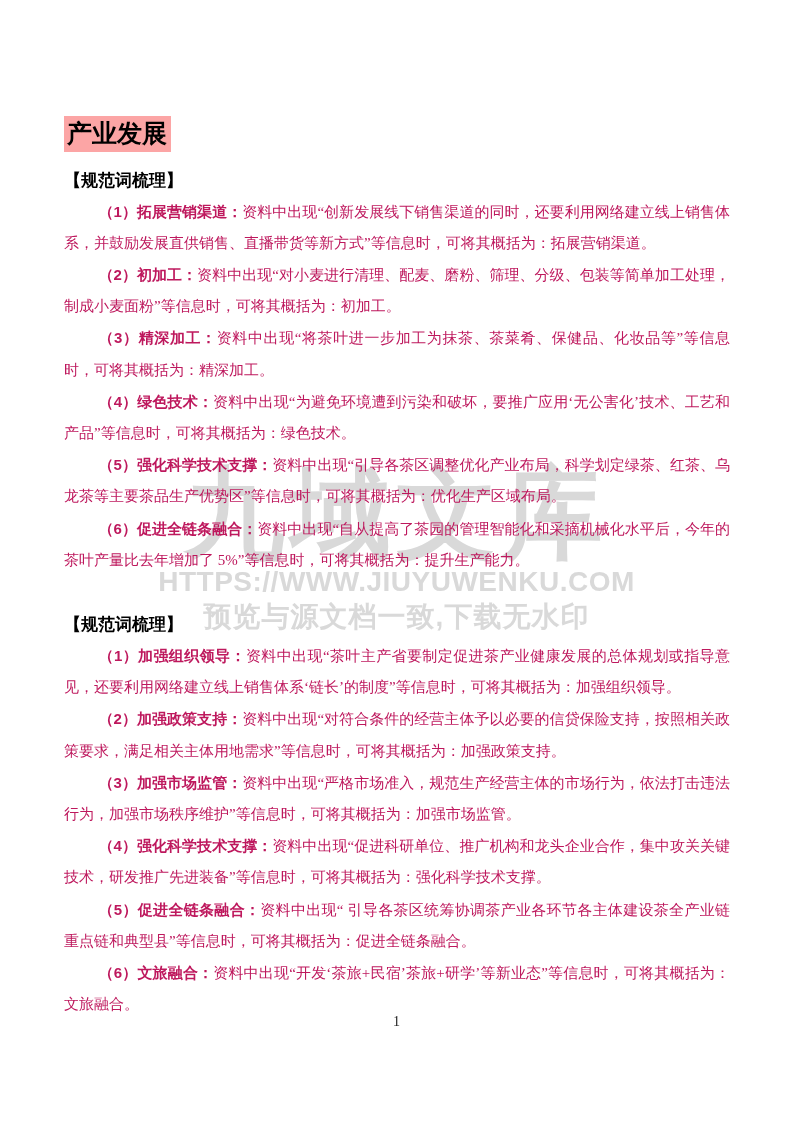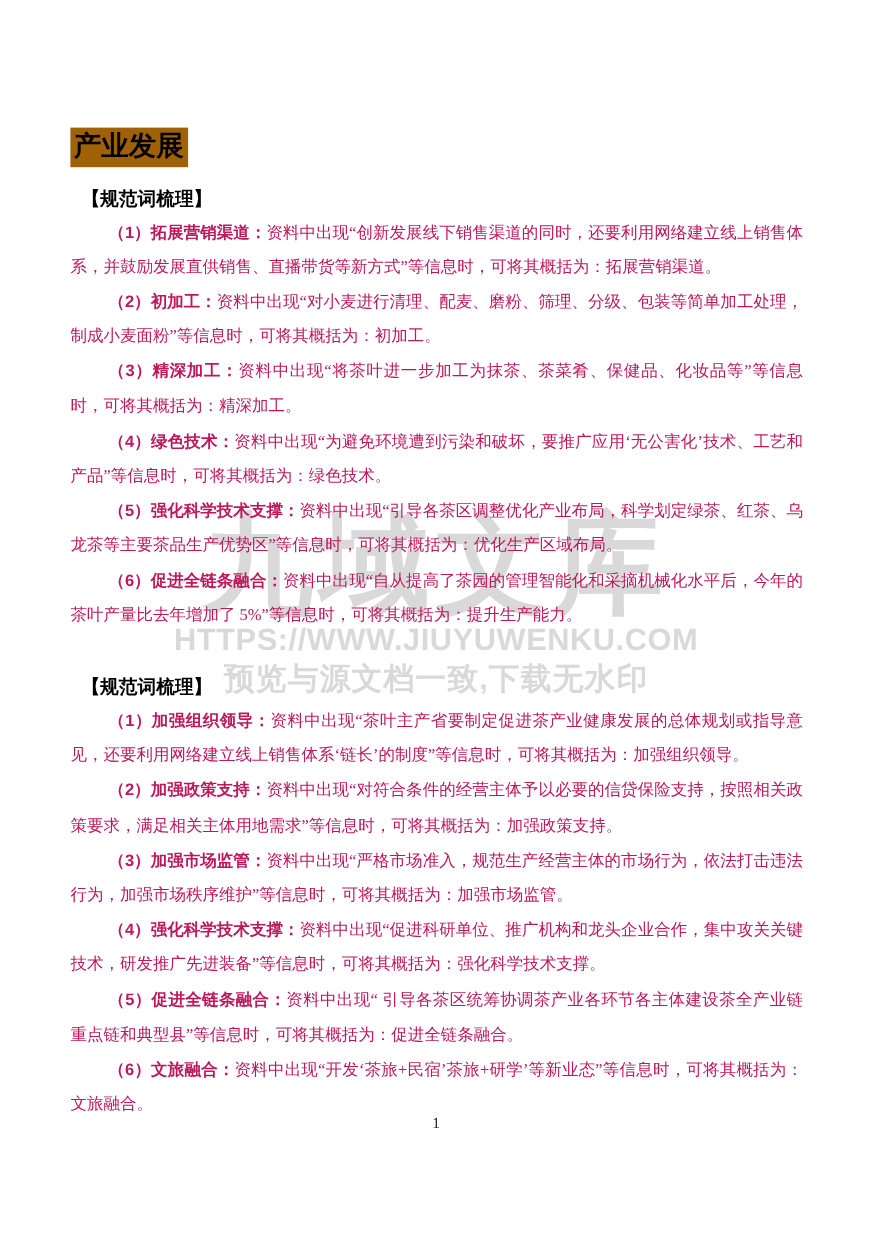--- a/index.html
+++ b/index.html
@@ -72,21 +72,20 @@
     line-height: 1.3;
     padding: 1px 4px 2px 3px;
     margin-bottom: 13px;
   }
   h2.section-header {
     font-family: "Liberation Sans", "DejaVu Sans", sans-serif;
     font-weight: 700;
     font-size: 17px;
     line-height: 31px;
     margin-bottom: 0;
-    margin-left: 10px;
   }
   .section + .section { margin-top: 33px; }
   p.item {
     font-size: 15px;
     line-height: 31.2px;
     text-align: justify;
     text-indent: 2.3em;
     color: #be185d;
   }
   p.item .lead {
@@ -114,21 +113,21 @@
 
 <div class="page">
 
   <div class="watermark" style="color: rgb(217, 217, 217);">
     <div class="wm-brand">九域文库</div>
     <div class="wm-url">HTTPS://WWW.JIUYUWENKU.COM</div>
     <div class="wm-tagline">预览与源文档一致,下载无水印</div>
   </div>
 
   <div class="content">
-    <h1 class="title" style="background: #a16207;">产业发展</h1>
+    <h1 class="title" style="background: #fca5a5;">产业发展</h1>
     <div id="sections">
   <section class="section">
     <h2 class="section-header">【规范词梳理】</h2>
     <div class="items">
   <p class="item"><span class="lead"><span class="num">（1）</span><span class="term">拓展营销渠道：</span></span><span class="body">资料中出现“创新发展线下销售渠道的同时，还要利用网络建立线上销售体系，并鼓励发展直供销售、直播带货等新方式”等信息时，可将其概括为：拓展营销渠道。</span></p>
 
   <p class="item"><span class="lead"><span class="num">（2）</span><span class="term">初加工：</span></span><span class="body">资料中出现“对小麦进行清理、配麦、磨粉、筛理、分级、包装等简单加工处理，制成小麦面粉”等信息时，可将其概括为：初加工。</span></p>
 
   <p class="item"><span class="lead"><span class="num">（3）</span><span class="term">精深加工：</span></span><span class="body">资料中出现“将茶叶进一步加工为抹茶、茶菜肴、保健品、化妆品等”等信息时，可将其概括为：精深加工。</span></p>
 

